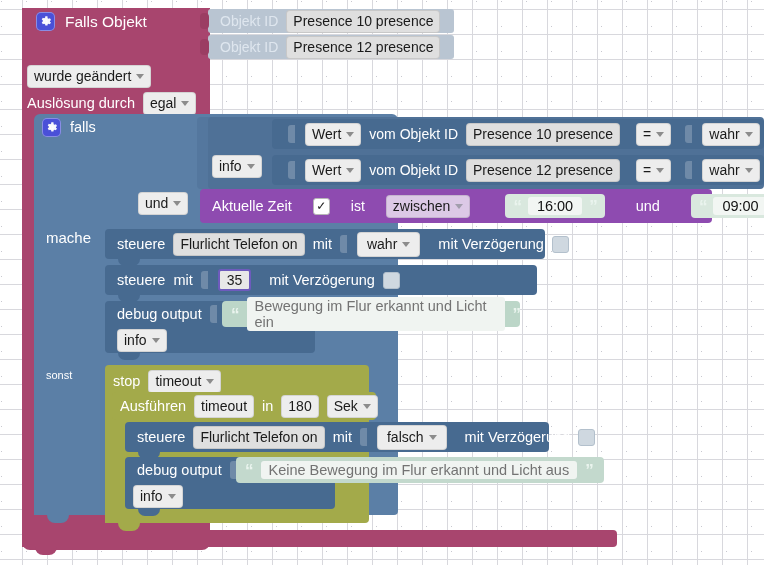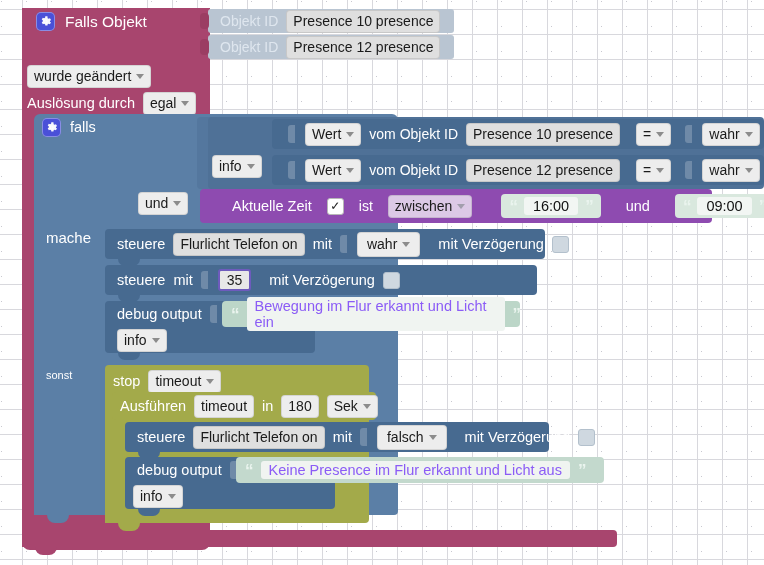--- a/index.html
+++ b/index.html
@@ -73,21 +73,21 @@
   .c-magenta-d{background:#9b3d63;}
   .c-blue{background:#5b7fa6;}
   .c-blue-d{background:#4f7197;}
   .c-blue-dd{background:#476a90;}
   .c-purple{background:#8e4bb0;}
   .c-olive{background:#a3aa4a;}
   .c-mint{background:#bcd6c8;}
   .c-mint2{background:#c3d9cd;}
 
   .qm{color:#eaf4ee;font-size:17px;font-weight:bold;line-height:1;letter-spacing:-1px;}
-  .txtval{background:#f0f4f1;color:#8b5cf6;border-radius:3px;padding:1px 8px;font-size:14.5px;}
+  .txtval{background:#f0f4f1;color:#737373;border-radius:3px;padding:1px 8px;font-size:14.5px;}
   .timeval{background:#f2f6f3;color:#111;border-radius:3px;padding:1px 9px;font-size:14.5px;}
 
   .numfield{
     background:#e8e8e8;color:#1a1a1a;border:2px solid #6e5bbd;border-radius:3px;
     padding:1px 7px;font-size:14px;
   }
 </style>
 </head>
 <body>
 
@@ -212,21 +212,21 @@
   </div>
 
   <div class="blk" style="left:138px;top:192px;">
     <span class="field light">
       <span>und</span>
         <i class="caret"></i>
     </span>
   </div>
 
   <div class="blk c-purple" style="left:200px;top:189px;width:512px;height:34px;border-radius:4px;">
-    <div class="row" style="height:100%;padding-left:12px;gap:15px;margin-left:20px;">
+    <div class="row" style="height:100%;padding-left:12px;gap:21px;">
       <span class="lbl">Aktuelle Zeit</span>
       <span class="chk">✓</span>
       <span class="lbl" style="font-size:14px;">ist</span>
       <span class="field" style="background:#dcc9e6;justify-content:center;">
         <span>zwischen</span>
           <i class="caret lt"></i>
       </span>
 
       <span class="row" style="margin-left:14px;background:#d9e8de;border-radius:4px;padding:3px 8px;gap:7px;">
         <span class="qm">“</span>
@@ -351,18 +351,18 @@
         <span>info</span>
           <i class="caret"></i>
       </span>
     </div>
   </div>
   <div class="blk c-blue-dd notch" style="left:138px;top:509px;"></div>
 
   <div class="blk c-mint2" style="left:236px;top:457px;width:368px;height:26px;border-radius:4px;">
     <div class="row" style="height:100%;padding-left:9px;gap:8px;">
       <span class="qm">“</span>
-      <span class="txtval">Keine Presence im Flur erkannt und Licht aus</span>
+      <span class="txtval">Keine Bewegung im Flur erkannt und Licht aus</span>
       <span class="qm">”</span>
     </div>
   </div>
 
 </div>
 
 </body></html>

